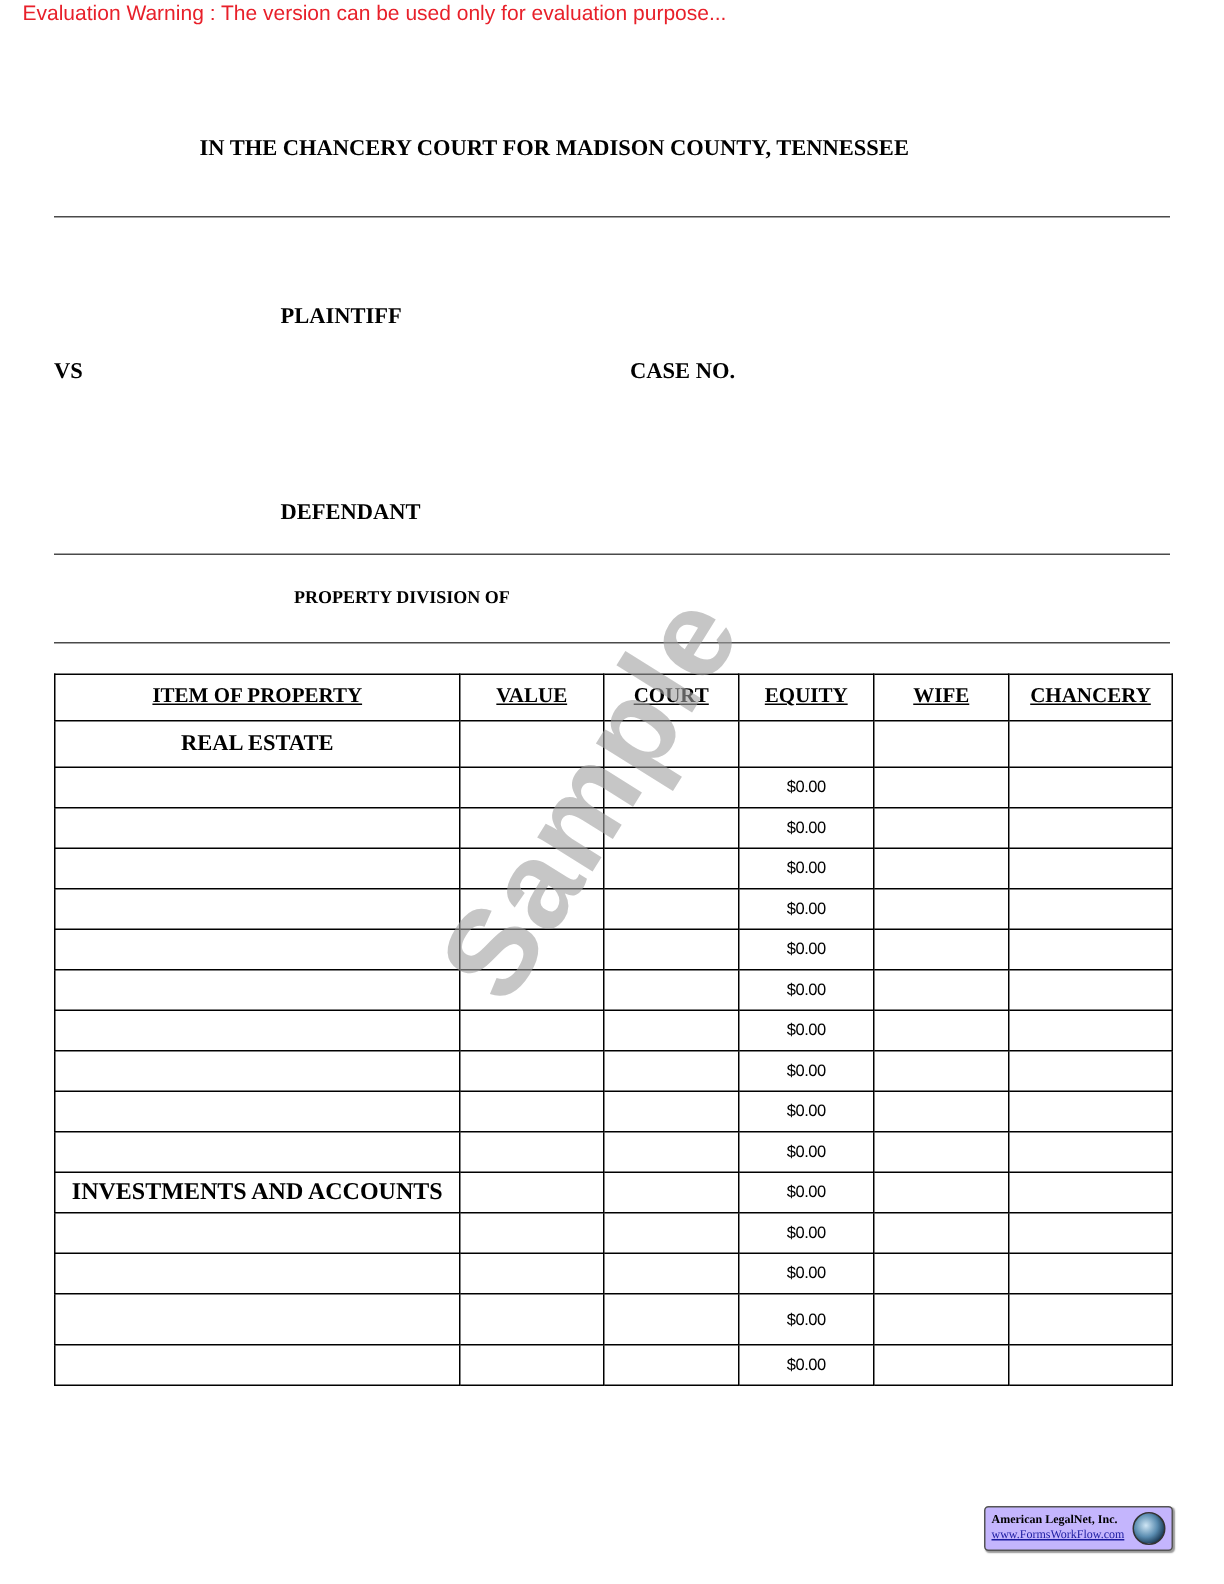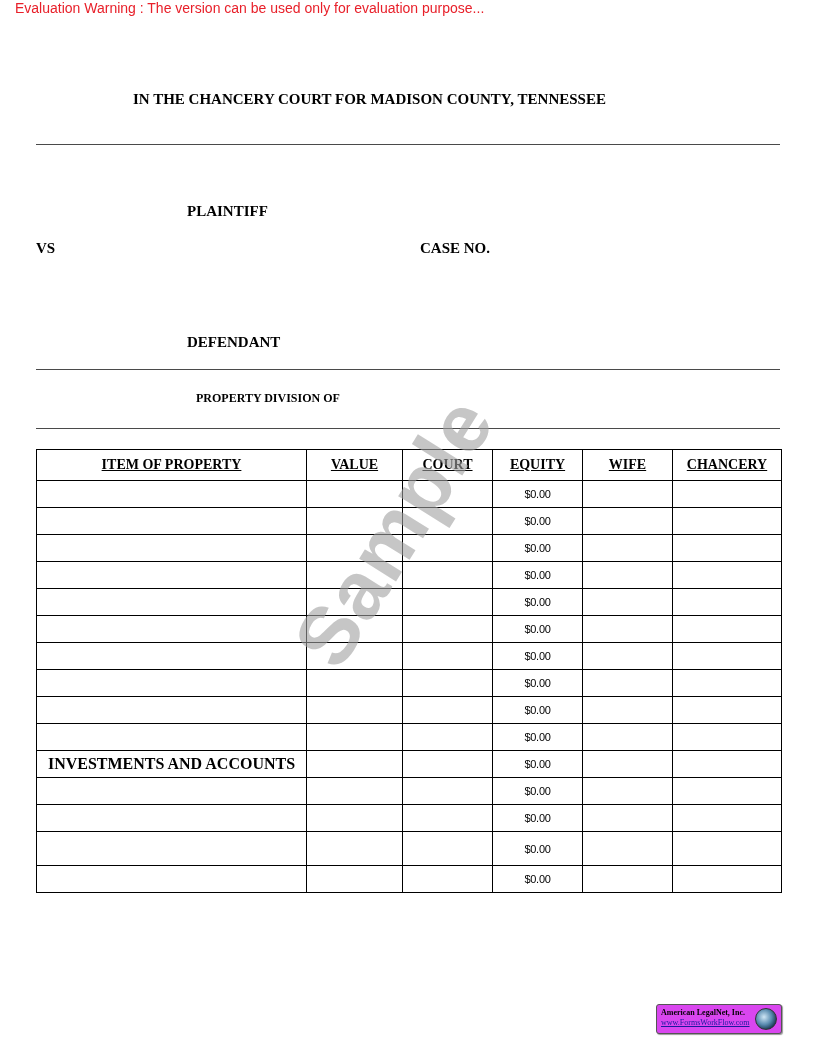--- a/index.html
+++ b/index.html
@@ -35,21 +35,21 @@
   }
 
   .watermark {
     position: absolute; left: 245px; top: 485px; font-family: "Liberation Sans", "DejaVu Sans", sans-serif;
     font-weight: bold; font-size: 82px; color: rgba(160,160,160,0.6); transform: rotate(-58deg);
     transform-origin: center; pointer-events: none; white-space: nowrap; letter-spacing: 1px;
   }
 
   .badge {
     position: absolute; left: 656px; top: 1004px; width: 124px; height: 28px;
-    border: 1px solid #555; border-radius: 3px; background: #d946ef; box-shadow: 1px 1px 1px #999; font-family: Liberation Serif, serif;
+    border: 1px solid #555; border-radius: 3px; background: #c4b5fd; box-shadow: 1px 1px 1px #999; font-family: Liberation Serif, serif;
   }
   .badge .l1 { position: absolute; left: 4px; top: 3px; font-size: 8px; font-weight: bold; white-space: nowrap; }
   .badge .l2 { position: absolute; left: 4px; top: 13px; font-size: 8px; color: #1a1aa0; text-decoration: underline; white-space: nowrap; }
   .badge .globe {
     position: absolute; right: 4px; top: 3px; width: 20px; height: 20px; border-radius: 50%;
     background: radial-gradient(circle at 40% 40%, #cfe6f5 0%, #5a8cb0 45%, #1c3b57 75%);
     border: 1px solid #333;
   }
 </style>
 </head>
@@ -82,20 +82,28 @@
     <tr>
       <th>ITEM OF PROPERTY</th>
       <th>VALUE</th>
       <th>COURT</th>
       <th>EQUITY</th>
       <th>WIFE</th>
       <th>CHANCERY</th>
     </tr>
   </thead>
   <tbody id="tbody">
+      <tr style="height: 31px;">
+        <td class="section">REAL ESTATE</td>
+        <td><input style=""></td>
+        <td><input style=""></td>
+        <td class="eq"></td>
+        <td><input style=""></td>
+        <td><input style=""></td>
+      </tr>
       <tr style="height: 27px;">
         <td><input style=""></td>
         <td><input style=""></td>
         <td><input style=""></td>
         <td class="eq">$0.00</td>
         <td><input style=""></td>
         <td><input style=""></td>
       </tr>
       <tr style="height: 27px;">
         <td><input style=""></td>

